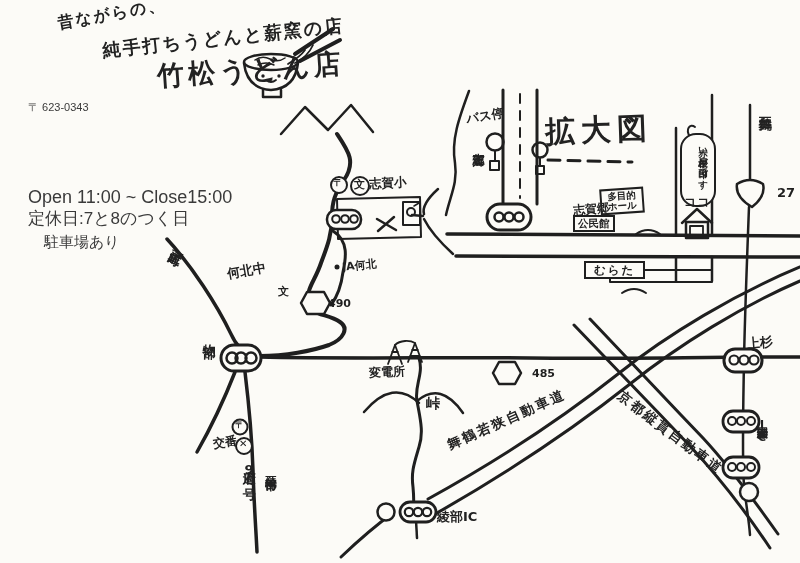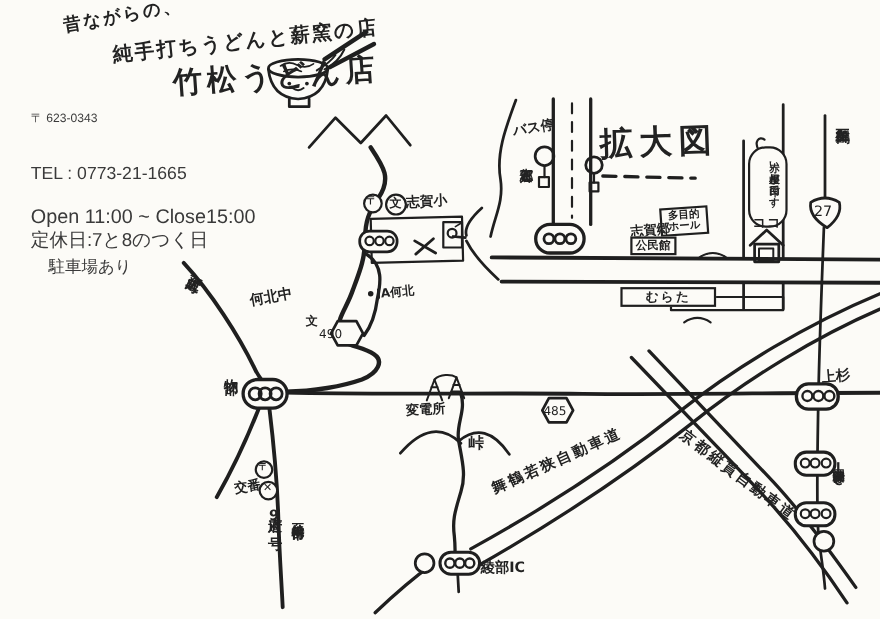--- a/index.html
+++ b/index.html
@@ -24,22 +24,22 @@
   }
   .print{
     position:absolute; font-family:"Liberation Sans", sans-serif;
     color:#3a3a3a; font-weight:normal; white-space:nowrap; z-index:3;
   }
   .bubble{
     position:absolute; border:2.5px solid #1f1f1f; border-radius:16px;
     background:#fcfbf7; z-index:3;
   }
   .badge-num{
-    position:absolute; font-weight:normal; color:#1f1f1f; text-align:left;
-    z-index:4; white-space:nowrap;
+    position:absolute; font-weight:bold; color:#1f1f1f; text-align:center;
+    z-index:4; white-space:nowrap;margin-left:36px;
   }
 </style>
 </head>
 <body>
 
 <div class="canvas">
 
   <svg width="800" height="563" viewBox="0 0 800 563" fill="none" stroke="#1f1f1f" stroke-linecap="round" stroke-linejoin="round">
 
     <g>
@@ -182,37 +182,36 @@
     </g>
 
     <path d="M690,137 C685,129 690,123 695,127" stroke-width="2"></path>
   </svg>
 
   <div class="lbl" style="left:57px; top:6px; font-size:16px; transform:rotate(-10deg); letter-spacing:2px;">昔ながらの、</div>
   <div class="lbl" style="left:102px; top:29px; font-size:18px; transform:rotate(-6deg); letter-spacing:2px;">純手打ちうどんと薪窯の店</div>
   <div class="lbl" style="left:157px; top:56px; font-size:27px; transform:rotate(-4deg); letter-spacing:4px;">竹松うどん店</div>
 
   <div class="print" style="left:28px; top:100px; font-size:11px;">〒 623-0343</div>
-  <div class="print" style="left:28px; top:150px; font-size:16px;">TEL : 0773-21-1665</div>
   <div class="print" style="left:28px; top:187px; font-size:18px;">Open 11:00 ~ Close15:00</div>
   <div class="print" style="left:28px; top:207px; font-size:17px;">定休日:7と8のつく日</div>
   <div class="print" style="left:28px; top:233px; font-size:15px;margin-left:16px;">駐車場あり</div>
 
   <div class="lbl" style="left:545px; top:114px; font-size:30px; letter-spacing:6px; transform:rotate(-2deg);">拡大図</div>
   <div class="lbl" style="left:466px; top:109px; font-size:12.5px; transform:rotate(-10deg);">バス停</div>
   <div class="lbl vtext" style="left:472px; top:143px; font-size:12px;">志賀郷</div>
   <div class="lbl vtext" style="left:758px; top:106px; font-size:13px;">至舞鶴</div>
   <div class="badge-num" style="left:740px; top:185px; width:20px; font-size:13px;">27</div>
   <div class="bubble" style="left:680px; top:133px; width:32px; height:70px;"></div>
   <div class="lbl vtext" style="left:684px; top:140px; width:25px; height:58px; font-size:9.5px; letter-spacing:0; line-height:1.2;">赤い屋根が目印です</div>
   <div class="lbl" style="left:684px; top:196px; font-size:12px; letter-spacing:1px;">ココ</div>
   <div class="lbl boxed" style="left:600px; top:188px; width:36px; font-size:9.5px; padding:1px 2px; transform:rotate(-4deg);">多目的ホール</div>
   <div class="lbl" style="left:573px; top:203px; font-size:12px; transform:rotate(-5deg);">志賀郷</div>
   <div class="lbl boxed" style="left:573px; top:215px; font-size:10.5px; padding:1px 3px;">公民館</div>
-  <div class="lbl boxed" style="left:564px; top:261px; font-size:11.5px; padding:1px 21px; letter-spacing:2px;text-align:center;">むらた</div>
+  <div class="lbl boxed" style="left:584px; top:261px; font-size:11.5px; padding:1px 8px; letter-spacing:2px;text-align:center;">むらた</div>
 
   <div class="lbl" style="left:333px; top:178px; font-size:10px;">〒</div>
   <div class="lbl" style="left:354px; top:179px; font-size:11px;">文</div>
   <div class="lbl" style="left:369px; top:176px; font-size:12.5px; transform:rotate(-3deg);">志賀小</div>
   <div class="lbl" style="left:342px; top:260px; font-size:11px; transform:rotate(-6deg);">JA何北</div>
   <div class="lbl" style="left:227px; top:264px; font-size:13px; transform:rotate(-10deg);">何北中</div>
   <div class="lbl" style="left:278px; top:286px; font-size:11px;">文</div>
   <div class="badge-num" style="left:290px; top:297px; width:27px; font-size:11px;">490</div>
   <div class="badge-num" style="left:494px; top:367px; width:27px; font-size:11px;">485</div>
   <div class="lbl vtext" style="left:176px; top:242px; font-size:13px; transform:rotate(26deg); transform-origin:top center;">至大江町</div>

